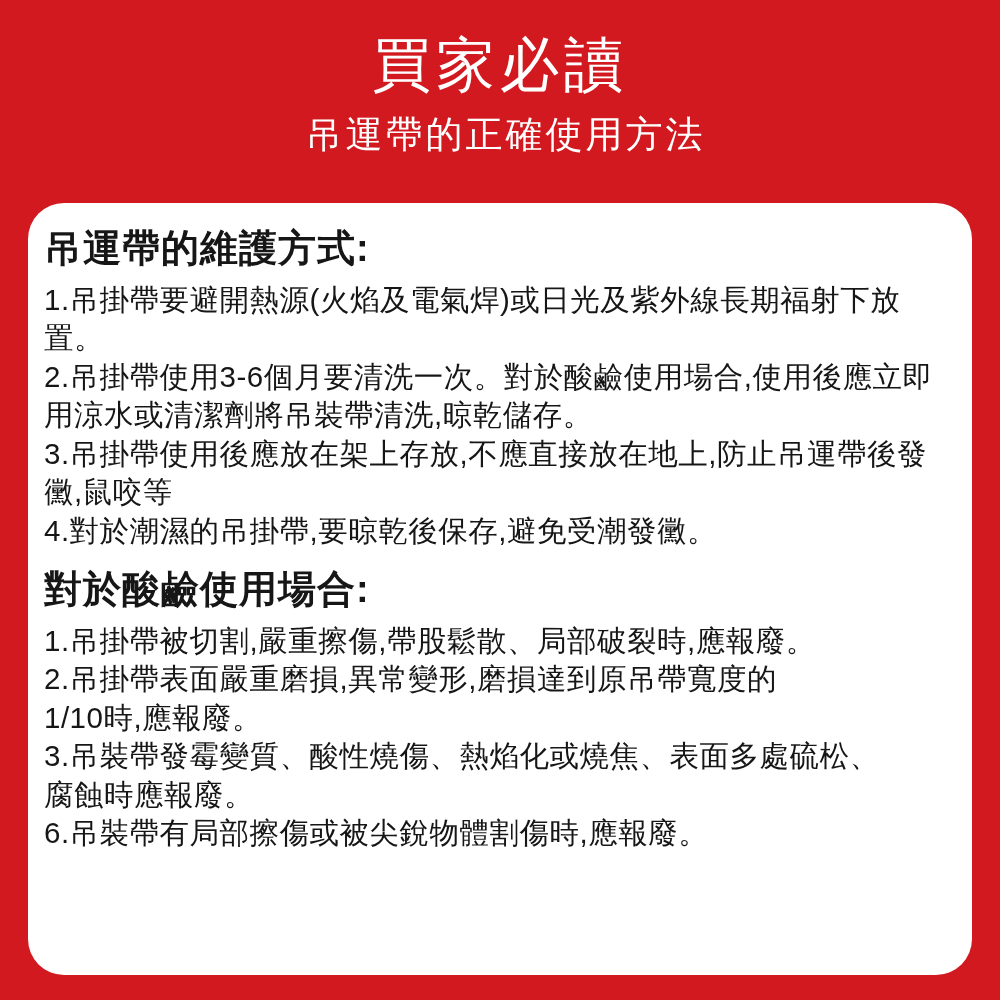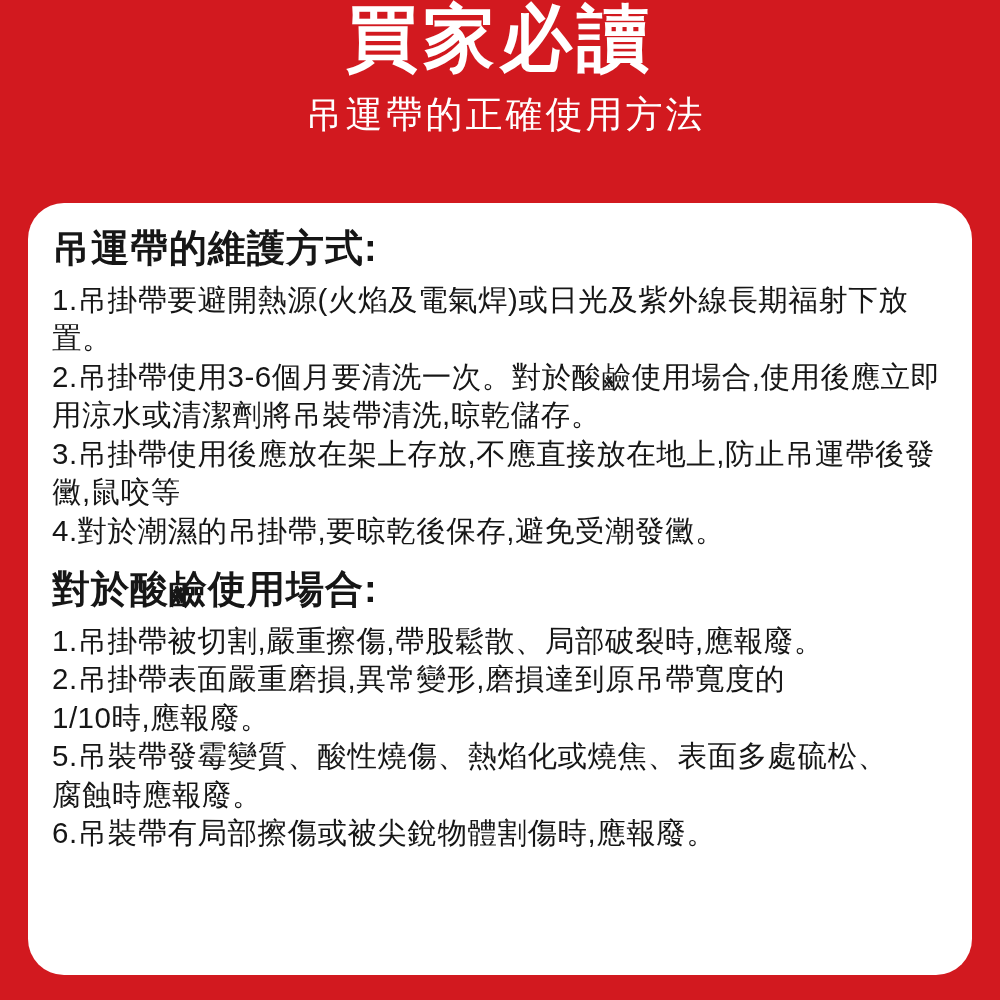--- a/index.html
+++ b/index.html
@@ -15,40 +15,41 @@
     overflow: hidden;
   }
   body { background: var(--bg); }
   .poster { position: relative; width: 1000px; height: 1000px; }
 
   .poster-header {
     position: absolute; top: 0; left: 0; right: 0;
     text-align: center; color: var(--title);
   }
   .poster-title {
-    font-size: 72px;
-    font-weight: bold;
+    margin-top: 34px;
+    font-size: 59px;
+    font-weight: normal;
     letter-spacing: 5px;
     line-height: 1.08;
   }
   .poster-subtitle {
     margin-top: 12px;
     font-size: 37px;
     font-weight: 400;
     letter-spacing: 3px;
     padding-left: 11px;
   }
 
   .content-card {
     position: absolute;
     left: 28px; right: 28px;
     top: 203px; bottom: 25px;
     background: var(--card);
     border-radius: 36px;
-    padding: 22px 28px 0 24px;
+    padding: 22px 28px 0 16px;
     color: var(--text);
   }
   .section-heading {
     font-size: 38px;
     font-weight: bold;
     letter-spacing: 1px;
     line-height: 1.25;
     margin-bottom: 8px;
   }
   .section + .section { margin-top: 16px; }
@@ -79,20 +80,20 @@
       <p class="list-item">3.吊掛帶使用後應放在架上存放,不應直接放在地上,防止吊運帶後發
 黴,鼠咬等</p>
       <p class="list-item">4.對於潮濕的吊掛帶,要晾乾後保存,避免受潮發黴。</p>
     </div>
 
     <div class="section">
       <div class="section-heading">對於酸鹼使用場合:</div>
       <p class="list-item">1.吊掛帶被切割,嚴重擦傷,帶股鬆散、局部破裂時,應報廢。</p>
       <p class="list-item">2.吊掛帶表面嚴重磨損,異常變形,磨損達到原吊帶寬度的
 1/10時,應報廢。</p>
-      <p class="list-item">5.吊裝帶發霉變質、酸性燒傷、熱焰化或燒焦、表面多處硫松、
+      <p class="list-item">3.吊裝帶發霉變質、酸性燒傷、熱焰化或燒焦、表面多處硫松、
 腐蝕時應報廢。</p>
       <p class="list-item">6.吊裝帶有局部擦傷或被尖銳物體割傷時,應報廢。</p>
 
     </div>
 
   </div>
 </div>
 
 </body></html>

